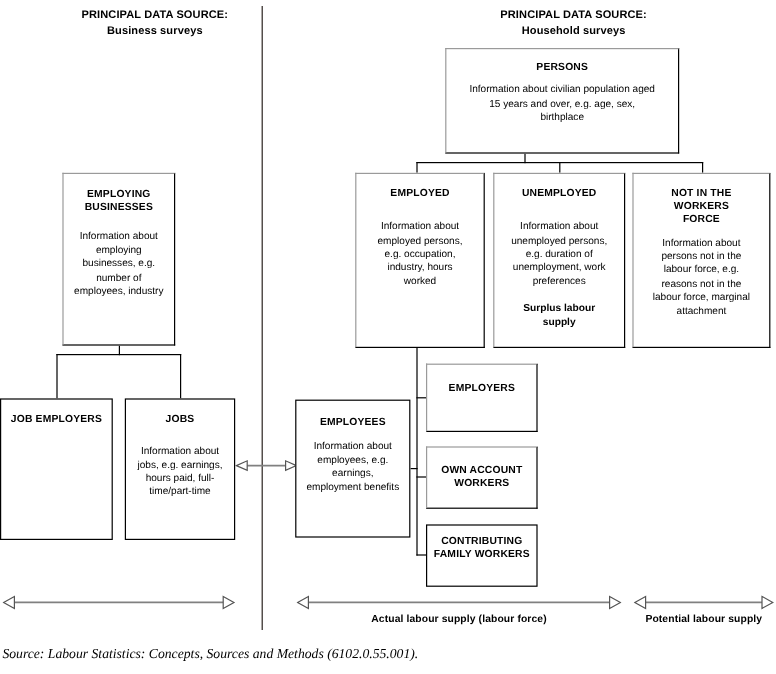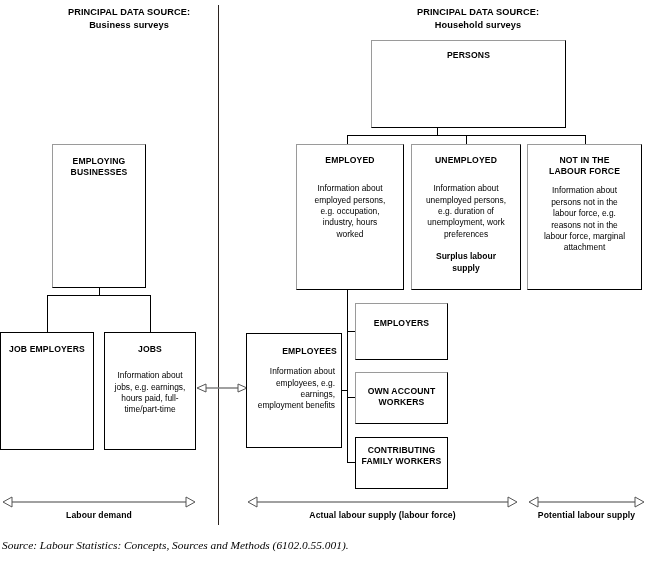--- a/index.html
+++ b/index.html
@@ -148,66 +148,68 @@
   <div class="ln-h" style="left:342px; top:390px; width:6px;"></div>
 
   <div class="ln-v" style="left:99px; top:288px; height:8px;"></div>
   <div class="ln-h" style="left:47px; top:295px; width:104px;"></div>
   <div class="ln-v" style="left:47px; top:295px; height:37px;"></div>
   <div class="ln-v" style="left:150px; top:295px; height:37px;"></div>
 
   <div class="box shadowed" style="left:371px; top:40px; width:195px; height:88px;">
     <div class="box-inner" style="padding-top:9px;">
       <div class="box-title">PERSONS</div>
+      <div class="box-body" style="margin-top:8px; padding:0 14px;">Information about civilian population aged 15 years and over, e.g. age, sex, birthplace</div>
     </div>
   </div>
 
   <div class="box shadowed" style="left:296px; top:144px; width:108px; height:146px;">
     <div class="box-inner" style="padding-top:10px;">
       <div class="box-title">EMPLOYED</div>
       <div class="box-body" style="margin-top:17px; padding:0 9px;">Information about employed persons, e.g. occupation, industry, hours worked</div>
     </div>
   </div>
 
   <div class="box shadowed" style="left:411px; top:144px; width:110px; height:146px;">
     <div class="box-inner" style="padding-top:10px;">
       <div class="box-title">UNEMPLOYED</div>
       <div class="box-body" style="margin-top:17px; padding:0 6px;">Information about unemployed persons, e.g. duration of unemployment, work preferences</div>
       <div class="box-strong" style="margin-top:11px; padding:0 10px;">Surplus labour supply</div>
     </div>
   </div>
 
   <div class="box shadowed" style="left:527px; top:144px; width:115px; height:146px;">
     <div class="box-inner" style="padding-top:10px;">
-      <div class="box-title" style="padding:0 16px;">NOT IN THE LABOUR FORCE</div>
+      <div class="box-title" style="padding:0 16px;">NOT IN THE WORKERS FORCE</div>
       <div class="box-body" style="margin-top:8px; padding:0 7px;">Information about persons not in the labour force, e.g. reasons not in the labour force, marginal attachment</div>
     </div>
   </div>
 
   <div class="box shadowed" style="left:52px; top:144px; width:94px; height:144px;">
     <div class="box-inner" style="padding-top:11px;">
       <div class="box-title" style="padding:0 10px;">EMPLOYING BUSINESSES</div>
+      <div class="box-body" style="margin-top:13px; padding:0 3px;">Information about employing businesses, e.g. number of employees, industry</div>
     </div>
   </div>
 
   <div class="box" style="left:0px; top:332px; width:94px; height:118px;">
     <div class="box-inner" style="padding-top:11px;">
       <div class="box-title">JOB EMPLOYERS</div>
     </div>
   </div>
 
   <div class="box" style="left:104px; top:332px; width:92px; height:118px;">
     <div class="box-inner" style="padding-top:11px;text-align:center;">
       <div class="box-title">JOBS</div>
       <div class="box-body" style="margin-top:15px; padding:0 4px;">Information about jobs, e.g. earnings, hours paid, full-time/part-time</div>
     </div>
   </div>
 
   <div class="box" style="left:246px; top:333px; width:96px; height:115px;">
-    <div class="box-inner" style="padding-top:12px;text-align:right;">
+    <div class="box-inner" style="padding-top:12px;">
       <div class="box-title">EMPLOYEES</div>
       <div class="box-body" style="margin-top:9px; padding:0 2px;">Information about employees, e.g. earnings, employment benefits</div>
     </div>
   </div>
 
   <div class="box shadowed" style="left:355px; top:303px; width:93px; height:57px;">
     <div class="box-title" style="padding-top:14px;">EMPLOYERS</div>
   </div>
 
   <div class="box shadowed" style="left:355px; top:372px; width:93px; height:52px;">
@@ -226,21 +228,20 @@
     </svg>
   </div>
 
   <div class="measure" style="left:2px; top:494px; width:194px;">
     <svg width="194" height="16" viewBox="0 0 194 16">
       <line x1="9" y1="8" x2="185" y2="8" stroke="#808080" stroke-width="1.4"></line>
       <polygon points="1,8 10,3 10,13" fill="#ffffff" stroke="#555" stroke-width="1"></polygon>
       <polygon points="193,8 184,3 184,13" fill="#ffffff" stroke="#555" stroke-width="1"></polygon>
     </svg>
   </div>
-  <div class="measure-label" style="left:2px; top:510px; width:194px;">Labour demand</div>
 
   <div class="measure" style="left:247px; top:494px; width:271px;">
     <svg width="271" height="16" viewBox="0 0 271 16">
       <line x1="9" y1="8" x2="262" y2="8" stroke="#808080" stroke-width="1.4"></line>
       <polygon points="1,8 10,3 10,13" fill="#ffffff" stroke="#555" stroke-width="1"></polygon>
       <polygon points="270,8 261,3 261,13" fill="#ffffff" stroke="#555" stroke-width="1"></polygon>
     </svg>
   </div>
   <div class="measure-label" style="left:247px; top:510px; width:271px;text-align:center;">Actual labour supply (labour force)</div>
 

